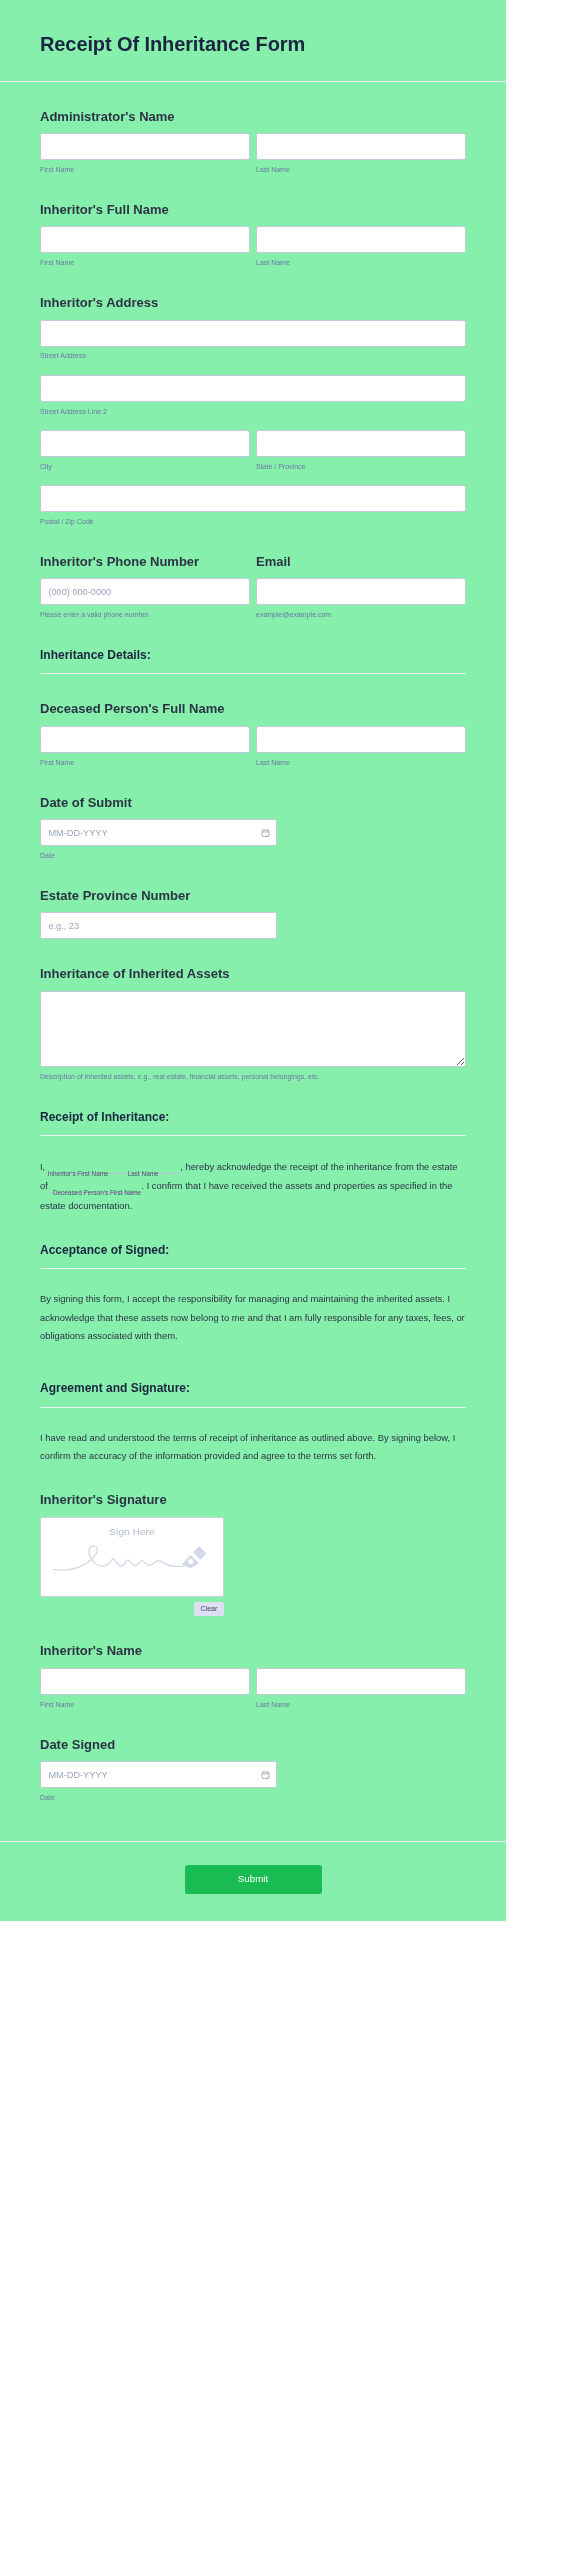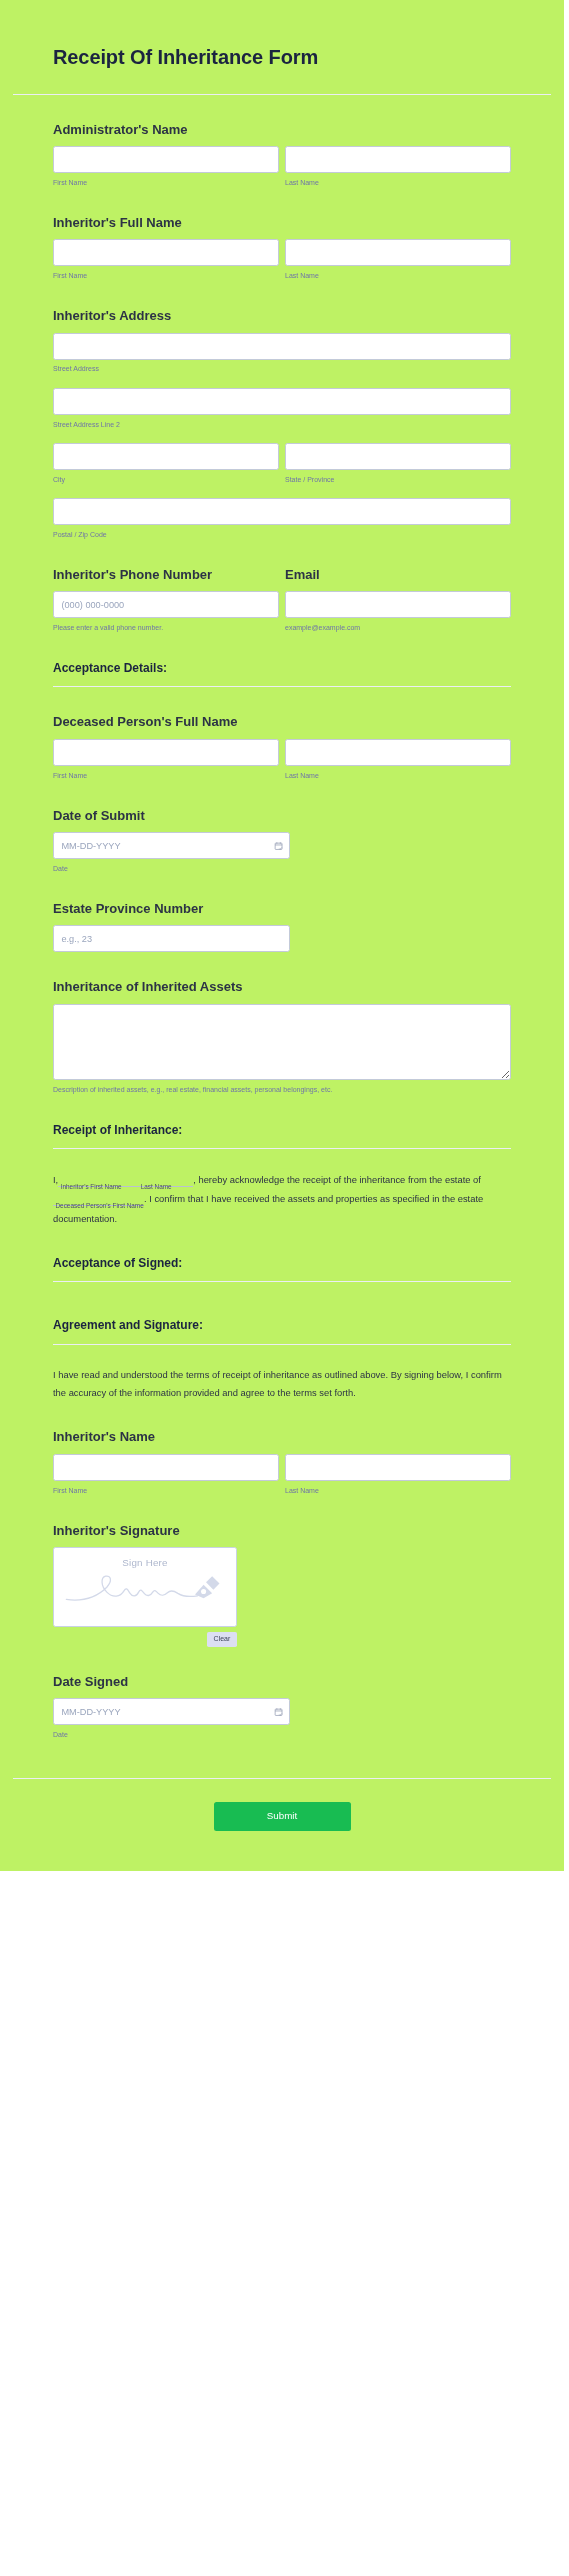--- a/index.html
+++ b/index.html
@@ -10,23 +10,23 @@
   }
   body {
     width: 570px;
     min-height: 2576px;
     font-family: "Liberation Sans", sans-serif;
     color: #2c3345;
     -webkit-font-smoothing: antialiased;
   }
 
   .form-page {
-    width: 564px;
-    background: #bef264;
-    padding: 13px;
+    width: 506px;
+    background: #86efac;
+    padding: 0;
     position: relative;
   }
 
   
   .form-header {
     padding: 32px 40px 24.5px 40px;
     border-bottom: 0.6px solid #ebeef5;
   }
   .form-title {
     font-size: 20px;
@@ -314,21 +314,21 @@
           <span class="sub-label">Please enter a valid phone number.</span>
         </div>
         <div class="col">
           <input class="ctl" type="text" value="" style="">
           <span class="sub-label">example@example.com</span>
         </div>
       </div>
     </div>
 
     <div class="section">
-      <h2 class="section-title">Acceptance Details:</h2>
+      <h2 class="section-title">Inheritance Details:</h2>
       <hr class="section-rule">
     </div>
 
     <div class="field-block">
       <span class="field-label">Deceased Person's Full Name</span>
       <div class="row">
         <div class="col">
           <input class="ctl" type="text" value="" style="">
           <span class="sub-label">First Name</span>
         </div>
@@ -376,58 +376,59 @@
       <hr class="section-rule">
     </div>
 
     <div class="para"><span>I,</span><span class="fill w1"><input type="text" value="" style=""><span class="fill-label">Inheritor's First Name</span></span><span class="fill w2"><input type="text" value="" style=""><span class="fill-label">Last Name</span></span><span>, hereby acknowledge the receipt of the inheritance from the estate of</span> <span class="fill w3"><input type="text" value="" style=""><span class="fill-label">Deceased Person's First Name</span></span><span>. I confirm that I have received the assets and properties as specified in the estate documentation.</span></div>
 
 
     <div class="section">
       <h2 class="section-title">Acceptance of Signed:</h2>
       <hr class="section-rule">
     </div>
+    <div class="para plain">By signing this form, I accept the responsibility for managing and maintaining the inherited assets. I acknowledge that these assets now belong to me and that I am fully responsible for any taxes, fees, or obligations associated with them.</div>
 
     <div class="section" style="padding-top:36px;">
       <h2 class="section-title">Agreement and Signature:</h2>
       <hr class="section-rule">
     </div>
     <div class="para plain">I have read and understood the terms of receipt of inheritance as outlined above. By signing below, I confirm the accuracy of the information provided and agree to the terms set forth.</div>
-
-    <div class="field-block">
-      <span class="field-label">Inheritor's Name</span>
-      <div class="row">
-        <div class="col">
-          <input class="ctl" type="text" value="" style="">
-          <span class="sub-label">First Name</span>
-        </div>
-        <div class="col">
-          <input class="ctl" type="text" value="" style="">
-          <span class="sub-label">Last Name</span>
-        </div>
-      </div>
-    </div>
 
     <div class="field-block">
       <span class="field-label">Inheritor's Signature</span>
       <div class="sig-pad">
         <div class="sig-art">
           <svg viewBox="0 0 300 80" width="184" height="49">
             <path d="M20 62 C 50 66, 70 58, 86 42 C 96 31, 92 22, 84 24 C 76 26, 76 40, 86 50 C 96 60, 108 58, 114 48 C 118 41, 120 46, 124 52 C 128 58, 134 58, 138 50 C 141 44, 143 47, 147 52 C 151 57, 157 57, 161 50 C 164 45, 166 48, 170 52 C 174 56, 180 56, 185 51 C 190 46, 196 48, 202 52 C 210 57, 222 58, 234 56" fill="none" stroke="#d3d9e9" stroke-width="2.1" stroke-linecap="round"></path>
             <g transform="translate(228,16)">
               <path d="M2 38 L16 22 L30 36 L16 44 Z" fill="#d3d9e9"></path>
               <circle cx="16" cy="33" r="4.2" fill="#ffffff"></circle>
               <path d="M20 18 L30 8 L42 20 L32 30 Z" fill="#d3d9e9"></path>
             </g>
           </svg>
         </div>
         <span class="sig-text">Sign Here</span>
       </div>
       <div class="clear-row">
         <button class="clear-btn">Clear</button>
+      </div>
+    </div>
+
+    <div class="field-block">
+      <span class="field-label">Inheritor's Name</span>
+      <div class="row">
+        <div class="col">
+          <input class="ctl" type="text" value="" style="">
+          <span class="sub-label">First Name</span>
+        </div>
+        <div class="col">
+          <input class="ctl" type="text" value="" style="">
+          <span class="sub-label">Last Name</span>
+        </div>
       </div>
     </div>
 
     <div class="field-block">
       <span class="field-label">Date Signed</span>
       <div class="col-half">
         <div class="ctl-wrap">
           <input class="ctl" type="text" placeholder="MM-DD-YYYY" style="">
           <span class="cal-icon">
             <svg viewBox="0 0 16 16" width="9.2" height="9.2" fill="none" stroke="currentColor" stroke-width="1.2">

